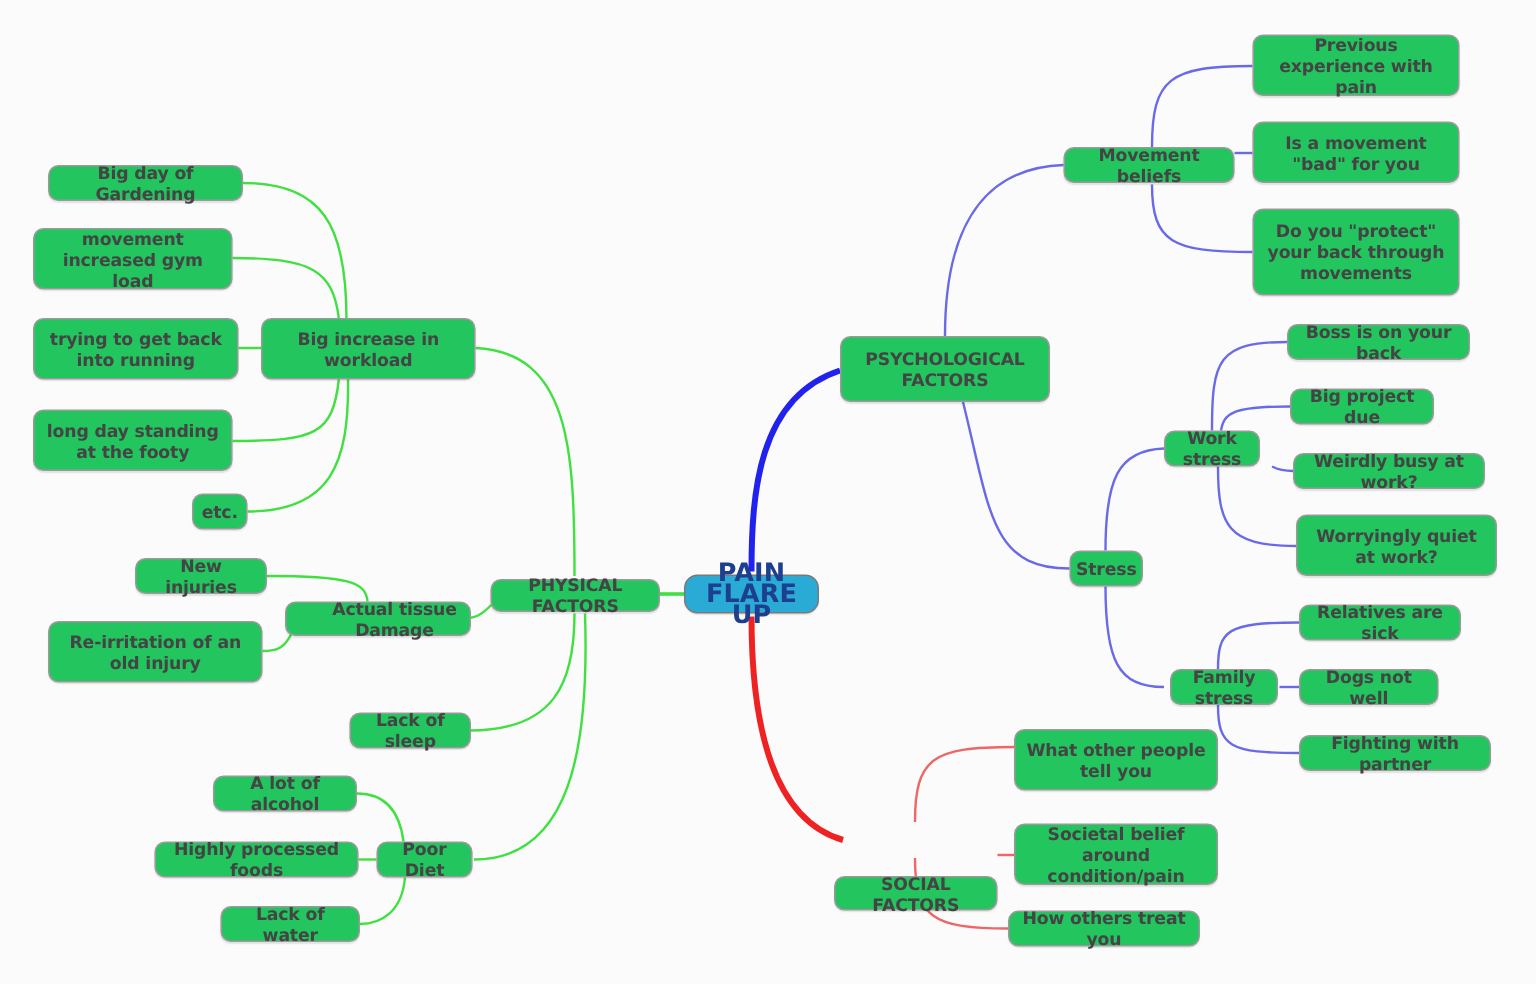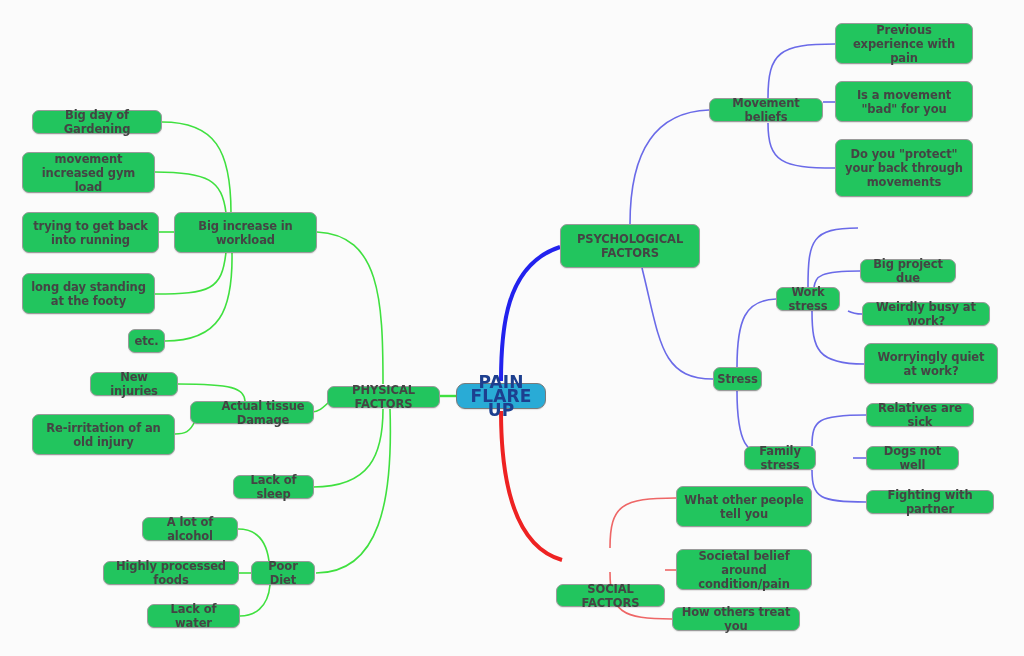--- a/index.html
+++ b/index.html
@@ -152,22 +152,23 @@
   <div class="node" style="left:713px;top:367px;width:49px;height:24px;">Stress</div>
 
   <div class="node" style="left:835px;top:23px;width:138px;height:41px;">Previous experience with pain</div>
 
   <div class="node" style="left:835px;top:81px;width:138px;height:41px;">Is a movement "bad" for you</div>
 
   <div class="node" style="left:835px;top:139px;width:138px;height:58px;">Do you "protect" your back through movements</div>
 
   <div class="node" style="left:776px;top:287px;width:64px;height:24px;">Work stress</div>
 
-  <div class="node" style="left:744px;top:446px;width:72px;height:24px;">Family stress</div>
+  <div class="node" style="left:780px;top:446px;width:72px;height:24px;">Family stress</div>
 
+  <div class="node" style="left:858px;top:216px;width:122px;height:24px;">Boss is on your back</div>
 
   <div class="node" style="left:860px;top:259px;width:96px;height:24px;">Big project due</div>
 
   <div class="node" style="left:862px;top:302px;width:128px;height:24px;">Weirdly busy at work?</div>
 
   <div class="node" style="left:864px;top:343px;width:134px;height:41px;">Worryingly quiet at work?</div>
 
   <div class="node" style="left:866px;top:403px;width:108px;height:24px;">Relatives are sick</div>
 
   <div class="node" style="left:866px;top:446px;width:93px;height:24px;">Dogs not well</div>

